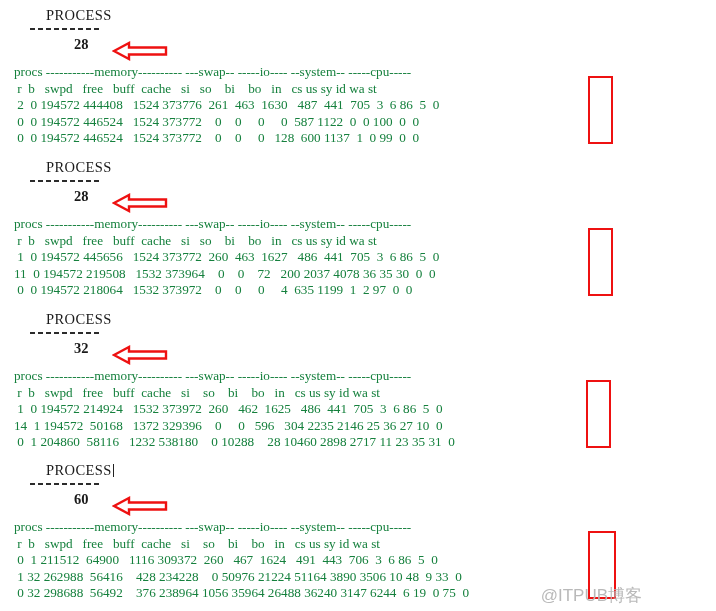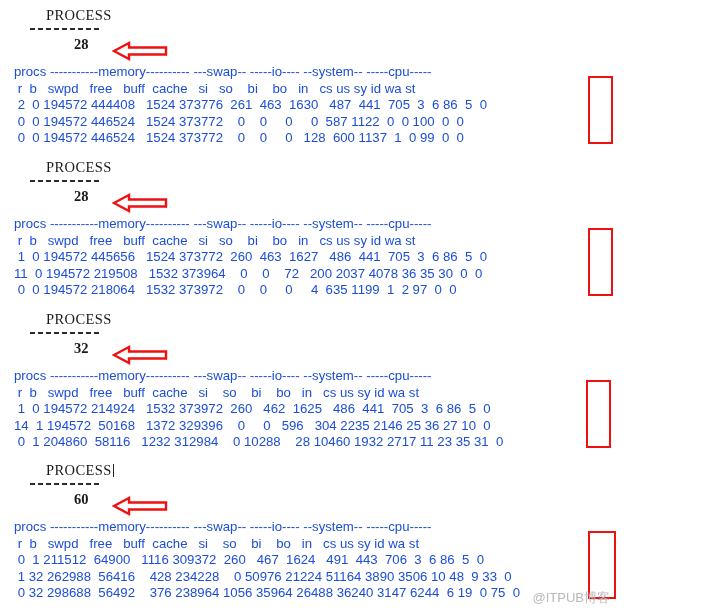--- a/index.html
+++ b/index.html
@@ -14,20 +14,21 @@
     font-family: "Liberation Serif", "DejaVu Serif", serif;
     color: #1a1a1a;
     overflow: hidden;
   }
 
   .screen {
     position: relative;
     width: 616px;
     height: 611px;
     background: #fff;
+    padding-left: 32px;
   }
 
   .block {
     position: absolute;
     left: 0;
     width: 716px;
   }
 
   
   .proc-head {
@@ -79,43 +80,43 @@
     top: 41px;
     width: 56px;
     height: 20px;
   }
   .arrow svg { display: block; }
 
   
   .vm {
     position: absolute;
     left: 14px;
-    font-family: Liberation Sans, sans-serif;
+    font-family: Liberation Serif, serif;
     font-size: 13.2px;
     line-height: 16.6px;
     white-space: pre;
     letter-spacing: 0px;
-    color: #1d4ed8;
+    color: #15803d;
   }
 
   
   .sybox {
     position: absolute;
     border: 2.5px solid #ee1111;
     box-sizing: border-box;
     background: transparent;
     pointer-events: none;
   }
 
   .watermark {
     position: absolute;
     right: 6px;
     bottom: 4px;
     font-family: "Liberation Sans", "DejaVu Sans", sans-serif;
-    font-size: 13px;
+    font-size: 17px;
     color: #b9b9b9;
     white-space: pre;
   }
 </style>
 </head>
 <body>
 
 <div class="screen">
 
   <div class="block" style="top:0px;">
@@ -164,21 +165,21 @@
       <div class="arrow">
         <svg width="56" height="20" viewBox="0 0 56 20">
           <polygon points="2,10 17,2 17,6.5 54,6.5 54,13.5 17,13.5 17,18" fill="#ffffff" stroke="#ee1111" stroke-width="2.4" stroke-linejoin="miter"></polygon>
         </svg>
       </div>
     </div>
     <div class="vm" style="top:64px;"><span>procs -----------memory---------- ---swap-- -----io---- --system-- -----cpu-----</span>
 <span> r  b   swpd   free   buff  cache   si    so    bi    bo   in   cs us sy id wa st</span>
 <span> 1  0 194572 214924   1532 373972  260   462  1625   486  441  705  3  6 86  5  0</span>
 <span>14  1 194572  50168   1372 329396    0     0   596   304 2235 2146 25 36 27 10  0</span>
-<span> 0  1 204860  58116   1232 312984    0 10288    28 10460 1932 2717 11 23 35 31  0</span></div>
+<span> 0  1 204860  58116   1232 538180    0 10288    28 10460 2898 2717 11 23 35 31  0</span></div>
     <div class="sybox" style="left:586px; top:76px; width:25px; height:68px;"></div>
   </div>
 
   <div class="block" style="top:455px;">
     <div class="proc-head">
       <div class="proc-label"><span>PROCESS</span><span class="caret"></span></div>
       <div class="dashline"></div>
       <div class="proc-count">60</div>
       <div class="arrow">
         <svg width="56" height="20" viewBox="0 0 56 20">

